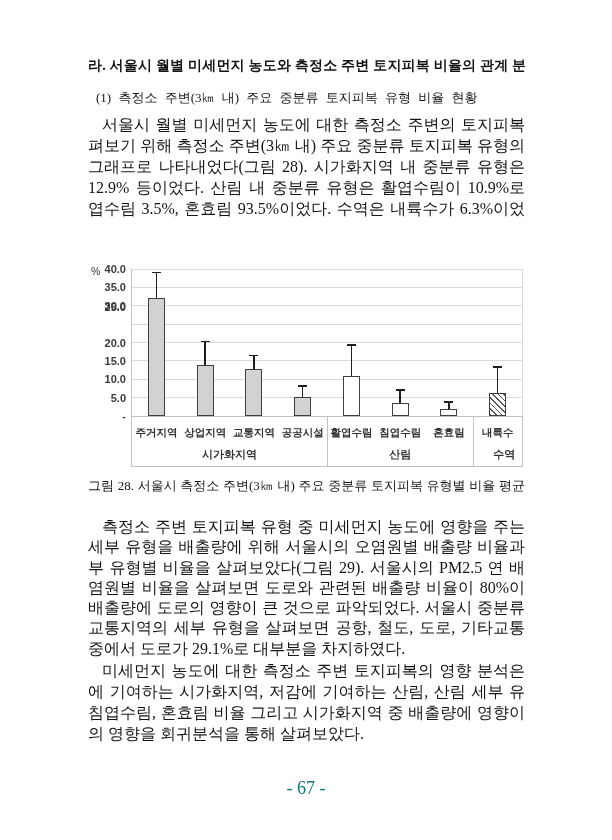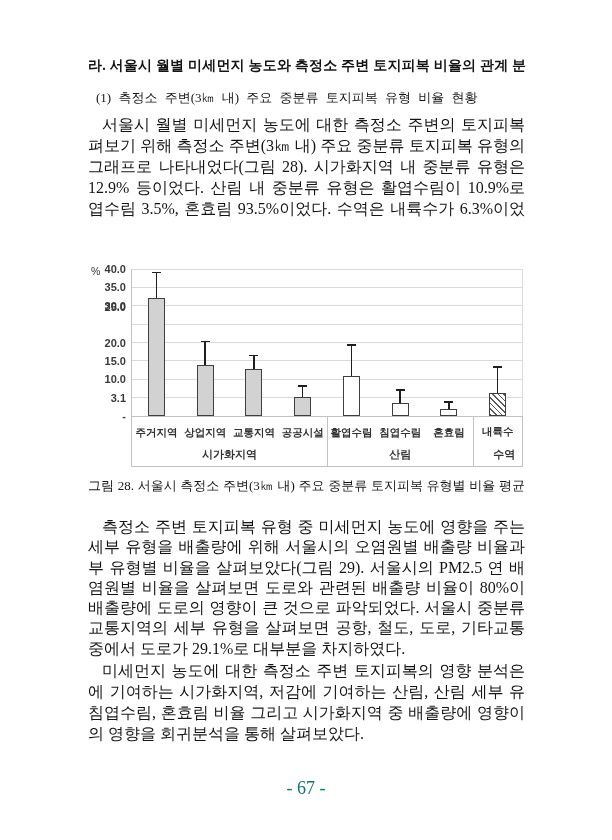--- a/index.html
+++ b/index.html
@@ -88,21 +88,21 @@
       <div class="gridline" style="left: 44px; width: 390px; top: 139.125px; background: rgb(218, 218, 218);"></div>
       <div class="vline" style="left: 43px; top: 11px; height: 147px; background: rgb(194, 194, 194);"></div>
       <div class="vline" style="left: 434px; top: 11px; height: 147px; background: rgb(218, 218, 218);"></div>
       <div class="ytick" style="left: 0px; top: 5px; color: rgb(58, 58, 58);">40.0</div>
       <div class="ytick" style="left: 0px; top: 23.375px; color: rgb(58, 58, 58);">35.0</div>
       <div class="ytick" style="left: 0px; top: 41.75px; color: rgb(58, 58, 58);">30.0</div>
       <div class="ytick" style="left: 0px; top: 43px; color: rgb(58, 58, 58);">25.0</div>
       <div class="ytick" style="left: 0px; top: 78.5px; color: rgb(58, 58, 58);">20.0</div>
       <div class="ytick" style="left: 0px; top: 96.875px; color: rgb(58, 58, 58);">15.0</div>
       <div class="ytick" style="left: 0px; top: 115.25px; color: rgb(58, 58, 58);">10.0</div>
-      <div class="ytick" style="left: 0px; top: 133.625px; color: rgb(58, 58, 58);">3.1</div>
+      <div class="ytick" style="left: 0px; top: 133.625px; color: rgb(58, 58, 58);">5.0</div>
       <div class="ytick" style="left: 0px; top: 152px; color: rgb(58, 58, 58);">-</div>
       <div class="pct-label" style="left: 3px; top: 7px;">%</div>
       <div class="labelbox" style="left: 43px; top: 158px; width: 392px; height: 51px;"></div>
       <div class="errline" style="left: 67.625px; top: 14.675px; height: 25.3575px; background: rgb(31, 31, 31);"></div>
       <div class="errcap" style="left: 63.875px; top: 13.675px; background: rgb(31, 31, 31);"></div>
       <div class="bar" style="left: 59.875px; top: 40.0325px; width: 17px; height: 117.968px; border-color: rgb(63, 63, 63); background: rgb(210, 210, 210);"></div>
       <div class="cat-label" style="left: 44px; width: 48.75px; top: 167px;">주거지역</div>
       <div class="errline" style="left: 116.375px; top: 83.765px; height: 22.785px; background: rgb(31, 31, 31);"></div>
       <div class="errcap" style="left: 112.625px; top: 82.765px; background: rgb(31, 31, 31);"></div>
       <div class="bar" style="left: 108.625px; top: 106.55px; width: 17px; height: 51.45px; border-color: rgb(63, 63, 63); background: rgb(210, 210, 210);"></div>
@@ -123,21 +123,21 @@
       <div class="errcap" style="left: 307.625px; top: 131.275px; background: rgb(31, 31, 31);"></div>
       <div class="bar" style="left: 303.625px; top: 145.137px; width: 17px; height: 12.8625px; border-color: rgb(63, 63, 63); background: rgb(255, 255, 255);"></div>
       <div class="cat-label" style="left: 287.75px; width: 48.75px; top: 167px;">침엽수림</div>
       <div class="errline" style="left: 360.125px; top: 144.035px; height: 7.35px; background: rgb(31, 31, 31);"></div>
       <div class="errcap" style="left: 356.375px; top: 143.035px; background: rgb(31, 31, 31);"></div>
       <div class="bar" style="left: 352.375px; top: 151.385px; width: 17px; height: 6.615px; border-color: rgb(63, 63, 63); background: rgb(255, 255, 255);"></div>
       <div class="cat-label" style="left: 336.5px; width: 48.75px; top: 167px;">혼효림</div>
       <div class="errline" style="left: 408.875px; top: 109.123px; height: 25.725px; background: rgb(31, 31, 31);"></div>
       <div class="errcap" style="left: 405.125px; top: 108.123px; background: rgb(31, 31, 31);"></div>
       <div class="bar" style="left: 401.125px; top: 134.847px; width: 17px; height: 23.1525px; border-color: rgb(63, 63, 63); background: repeating-linear-gradient(45deg, rgba(60, 60, 60, 0.85) 0px, rgba(60, 60, 60, 0.85) 1px, rgb(255, 255, 255) 1px, rgb(255, 255, 255) 4px);"></div>
-      <div class="cat-label" style="left: 385.25px; width: 48.75px; top: 167px; font-family: Liberation Serif, serif;">내륙수</div>
+      <div class="cat-label" style="left: 385.25px; width: 48.75px; top: 167px;">내륙수</div>
       <div class="grp-label" style="left: 44px; width: 195px; top: 189px;">시가화지역</div>
       <div class="vline" style="left: 239px; top: 158px; height: 51px; background: rgb(194, 194, 194);"></div>
       <div class="grp-label" style="left: 239px; width: 146.25px; top: 189px;">산림</div>
       <div class="vline" style="left: 385.25px; top: 158px; height: 51px; background: rgb(194, 194, 194);"></div>
       <div class="grp-label" style="left: 385.25px; width: 48.75px; top: 189px; padding-left: 13px;">수역</div>
     </div>
 
   <div class="caption">그림 28. 서울시 측정소 주변(3㎞ 내) 주요 중분류 토지피복 유형별 비율 평균</div>
 
   <div class="para tight" style="top:517px">

